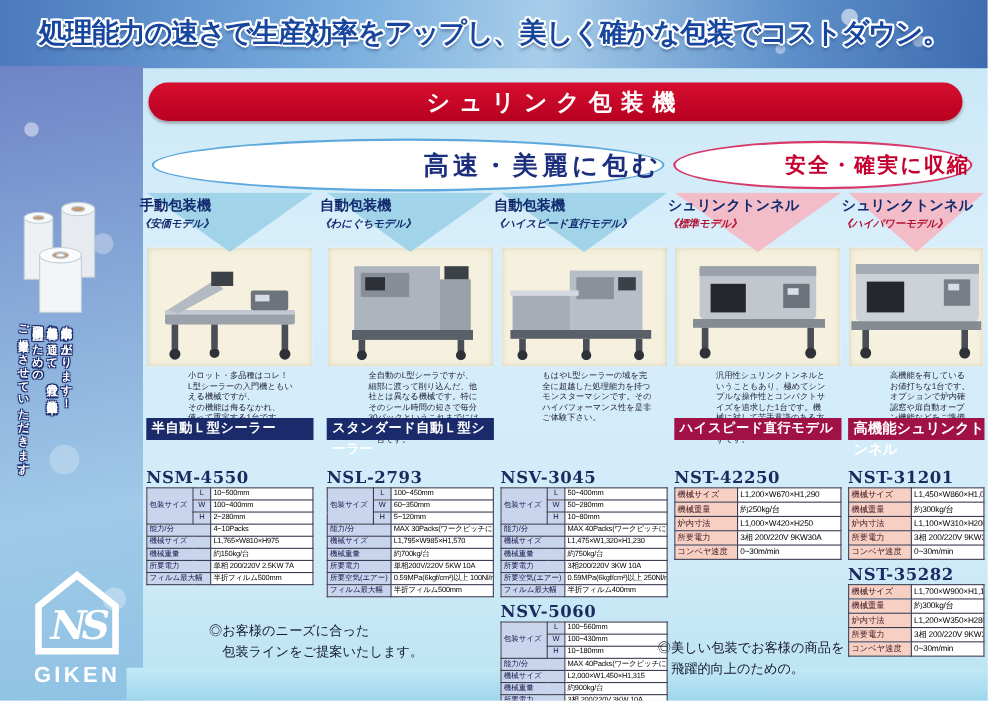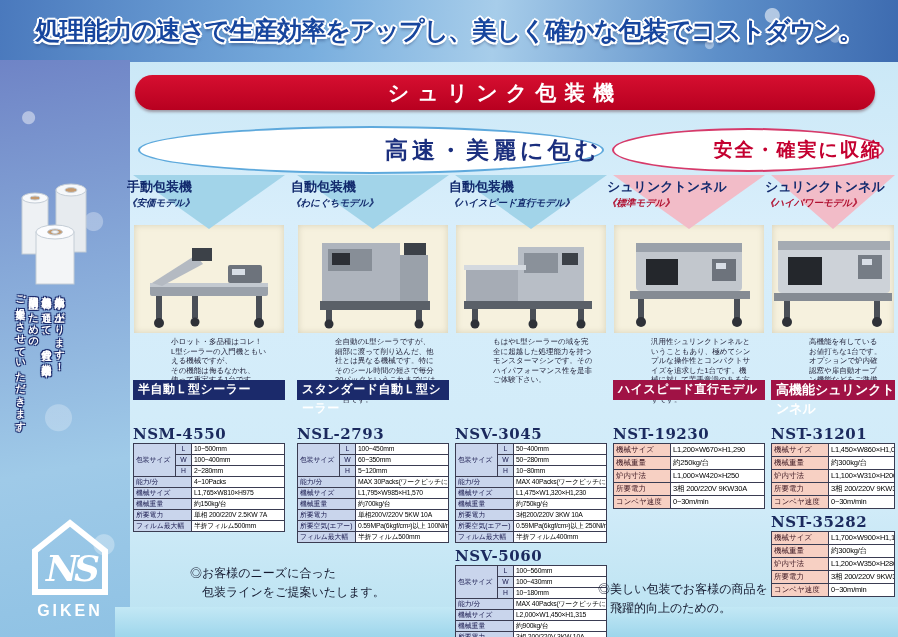--- a/index.html
+++ b/index.html
@@ -38,21 +38,21 @@
       radial-gradient(circle at 45% 62%, rgba(255,255,255,.25) 0 13px, transparent 14px),
       radial-gradient(circle at 80% 84%, rgba(255,255,255,.3) 0 10px, transparent 11px),
       linear-gradient(170deg,#6f84c6,#86a8d8 35%,#9fcae8 70%,#8fc2e4);}
   .film-rolls{position:absolute;left:12px;top:122px;}
   .v-slogan{position:absolute;left:14px;top:228px;height:205px;
     writing-mode:vertical-rl;text-orientation:upright;
     font-size:10px;font-weight:bold;color:#fff;letter-spacing:1px;line-height:13px;
     text-shadow:1px 1px 0 #1b2a6b,-1px -1px 0 #1b2a6b,1px -1px 0 #1b2a6b,-1px 1px 0 #1b2a6b,0 0 2px #1b2a6b;}
   .v-slogan span{display:block;}
   .logo{position:absolute;left:28px;top:458px;width:84px;text-align:center;}
-  .logo-text{color:#fff;font-weight:bold;font-size:16px;letter-spacing:3px;margin-top:2px;}
+  .logo-text{color:#fff;font-weight:bold;font-size:20px;letter-spacing:3px;margin-top:2px;}
   
   .note{position:absolute;font-size:12px;color:#13182e;white-space:pre-line;line-height:1.55;z-index:4;}
   .note-left{left:190px;top:564px;}
   .note-right{left:598px;top:580px;}
   
   .bottom-strip{position:absolute;left:115px;right:0;bottom:0;height:30px;
     background:linear-gradient(180deg,#c3e8f5,#9ed6ec);}
   
   .column{position:absolute;top:175px;height:462px;z-index:3;}
   .tri{position:absolute;left:0;right:0;top:0;height:54px;z-index:2;
@@ -400,21 +400,21 @@
     <rect x="10" y="62" width="120" height="8" fill="#858b93"></rect>
     <rect x="18" y="70" width="6" height="20" fill="#4a4f57"></rect>
               <rect x="114" y="70" width="6" height="20" fill="#4a4f57"></rect>
     <circle cx="21" cy="93" r="5" fill="#2e3138"></circle>
               <circle cx="117" cy="93" r="5" fill="#2e3138"></circle>
   </svg></span>
         </div>
         <div class="caption">汎用性シュリンクトンネルということもあり、極めてシンプルな操作性とコンパクトサイズを追求した1台です。機械に対して苦手意識のある方でもラクラクご使用頂けるはずです。</div>
         <div class="cat-header">ハイスピード直行モデル</div>
         <div class="products">
-          <div class="model">NST-19230</div>
+          <div class="model">NST-42250</div>
           <table class="t-tunnel">
             <tbody>
               <tr>
                 <td class="lbl2">機械サイズ</td>
                 <td class="val">L1,200×W670×H1,290</td>
               </tr>
               <tr>
                 <td class="lbl2">機械重量</td>
                 <td class="val">約250kg/台</td>
               </tr>

